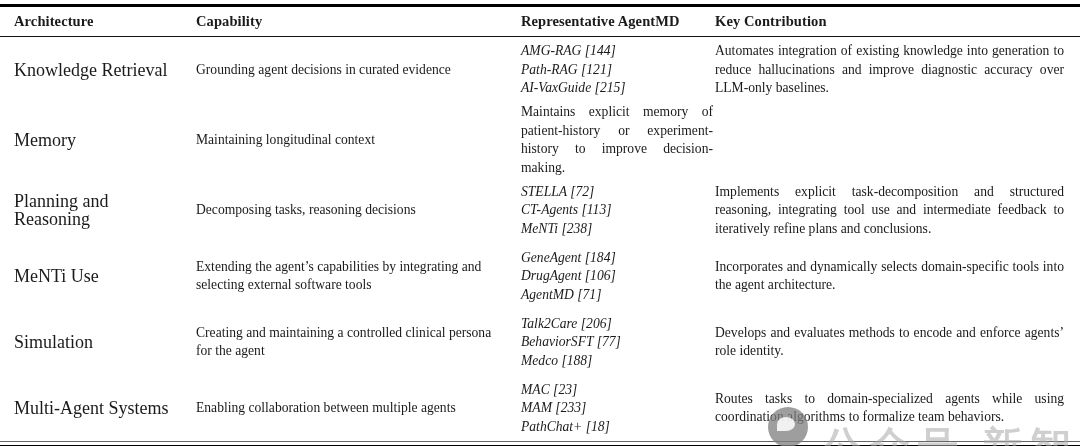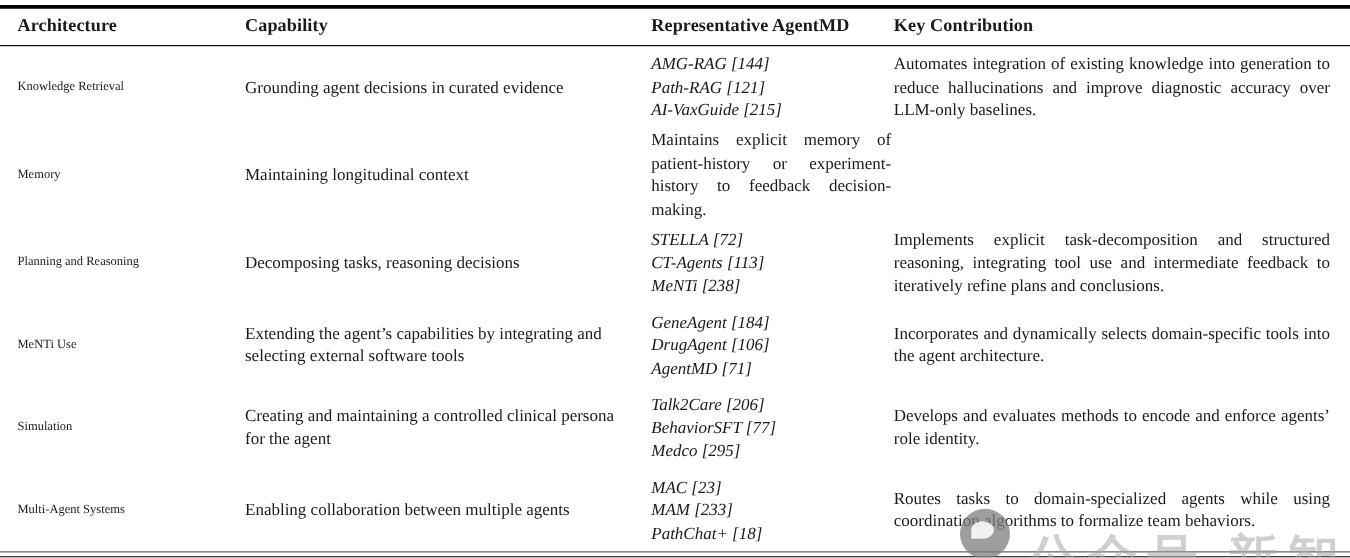--- a/index.html
+++ b/index.html
@@ -51,21 +51,21 @@
   .body-row {
     align-items: center;
     min-height: 66px;
   }
   .cell {
     font-size: 13.6px;
     line-height: 18.6px;
     padding-right: 16px;
     box-sizing: border-box;
   }
-  .cell-architecture { font-size: 10px; }
+  .cell-architecture { font-size: 18px; }
   .cell-systems { white-space: pre-line; font-style: italic; }
   .cell-contribution {
     text-align: justify;
     padding-right: 2px;
   }
 
   
   .watermark {
     position: absolute;
     left: 768px;
@@ -126,21 +126,21 @@
       <div class="cell cell-capability">Grounding agent decisions in curated evidence</div>
       <div class="cell cell-systems">AMG-RAG [144]
 Path-RAG [121]
 AI-VaxGuide [215]</div>
       <div class="cell cell-contribution">Automates integration of existing knowledge into generation to reduce hallucinations and improve diagnostic accuracy over LLM-only baselines.</div>
     </div>
 
     <div class="grid body-row">
       <div class="cell cell-architecture">Memory</div>
       <div class="cell cell-capability">Maintaining longitudinal context</div>
-      <div class="cell cell-contribution">Maintains explicit memory of patient-history or experiment-history to feedback decision-making.</div>
+      <div class="cell cell-contribution">Maintains explicit memory of patient-history or experiment-history to improve decision-making.</div>
     </div>
 
     <div class="grid body-row">
       <div class="cell cell-architecture">Planning and Reasoning</div>
       <div class="cell cell-capability">Decomposing tasks, reasoning decisions</div>
       <div class="cell cell-systems">STELLA [72]
 CT-Agents [113]
 MeNTi [238]</div>
       <div class="cell cell-contribution">Implements explicit task-decomposition and structured reasoning, integrating tool use and intermediate feedback to iteratively refine plans and conclusions.</div>
     </div>
@@ -152,21 +152,21 @@
 DrugAgent [106]
 AgentMD [71]</div>
       <div class="cell cell-contribution">Incorporates and dynamically selects domain-specific tools into the agent architecture.</div>
     </div>
 
     <div class="grid body-row">
       <div class="cell cell-architecture">Simulation</div>
       <div class="cell cell-capability">Creating and maintaining a controlled clinical persona for the agent</div>
       <div class="cell cell-systems">Talk2Care [206]
 BehaviorSFT [77]
-Medco [295]</div>
+Medco [188]</div>
       <div class="cell cell-contribution">Develops and evaluates methods to encode and enforce agents’ role identity.</div>
     </div>
 
     <div class="grid body-row">
       <div class="cell cell-architecture">Multi-Agent Systems</div>
       <div class="cell cell-capability">Enabling collaboration between multiple agents</div>
       <div class="cell cell-systems">MAC [23]
 MAM [233]
 PathChat+ [18]</div>
       <div class="cell cell-contribution">Routes tasks to domain-specialized agents while using coordination algorithms to formalize team behaviors.</div>

